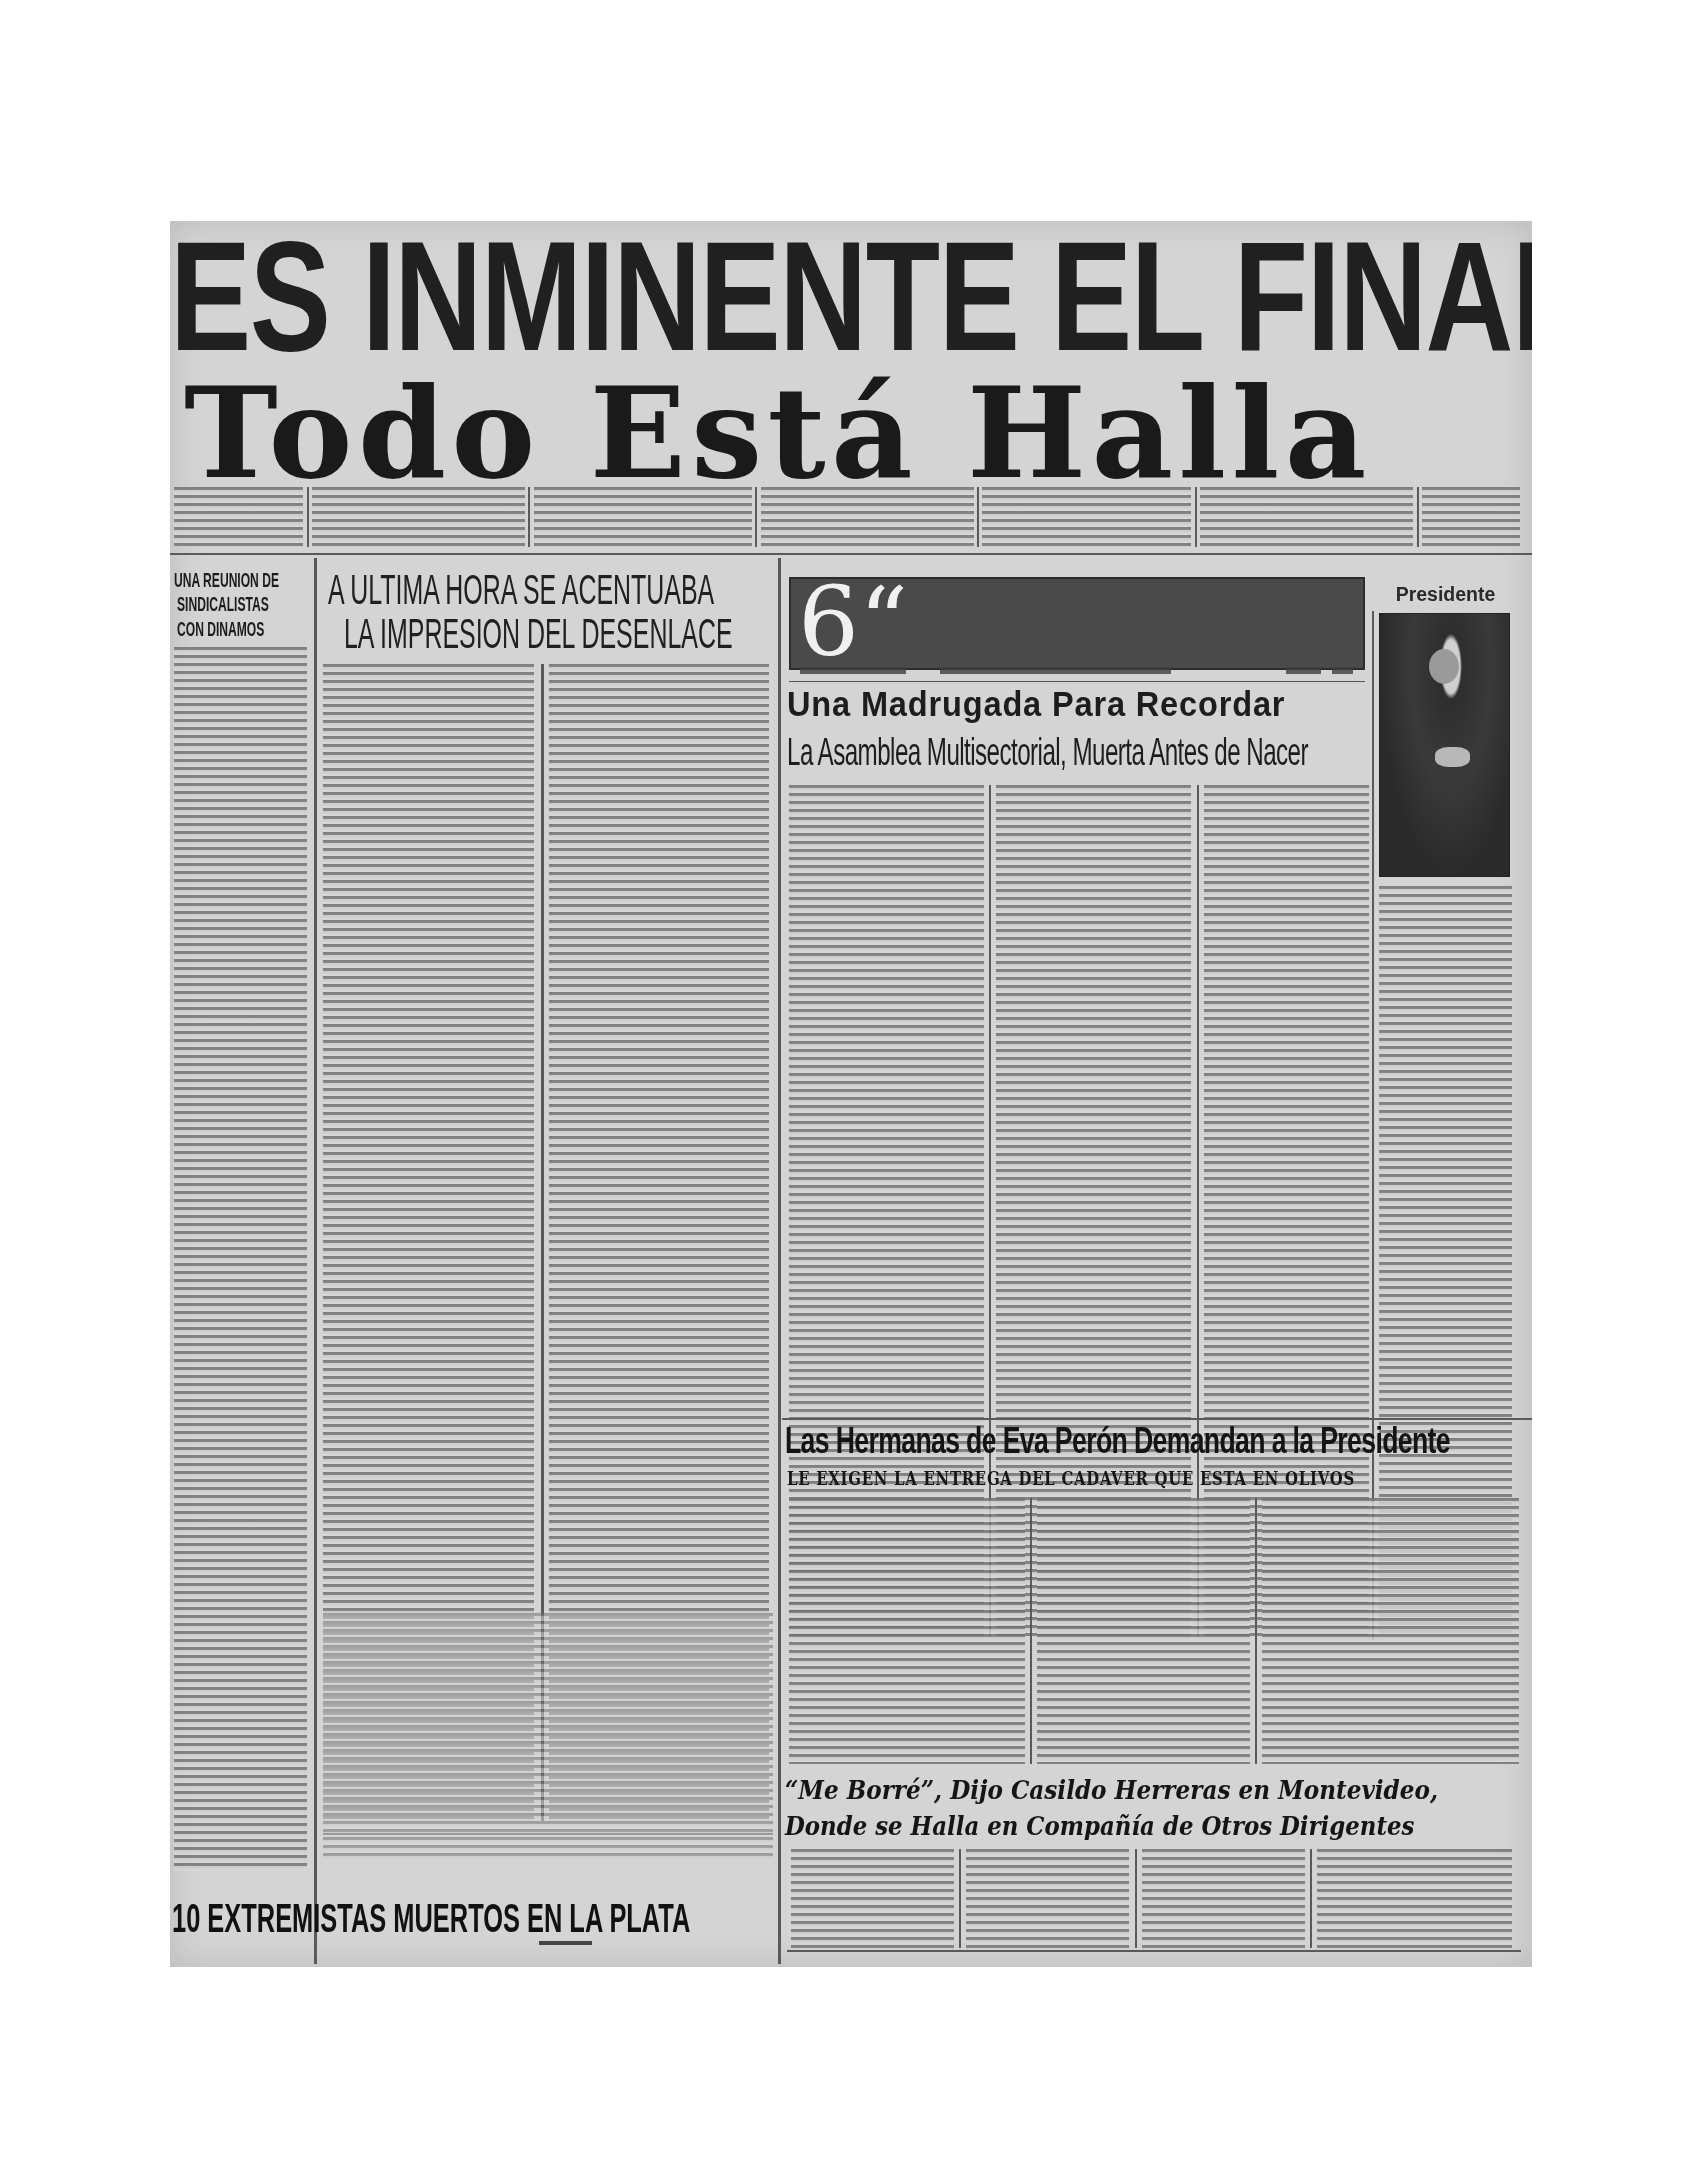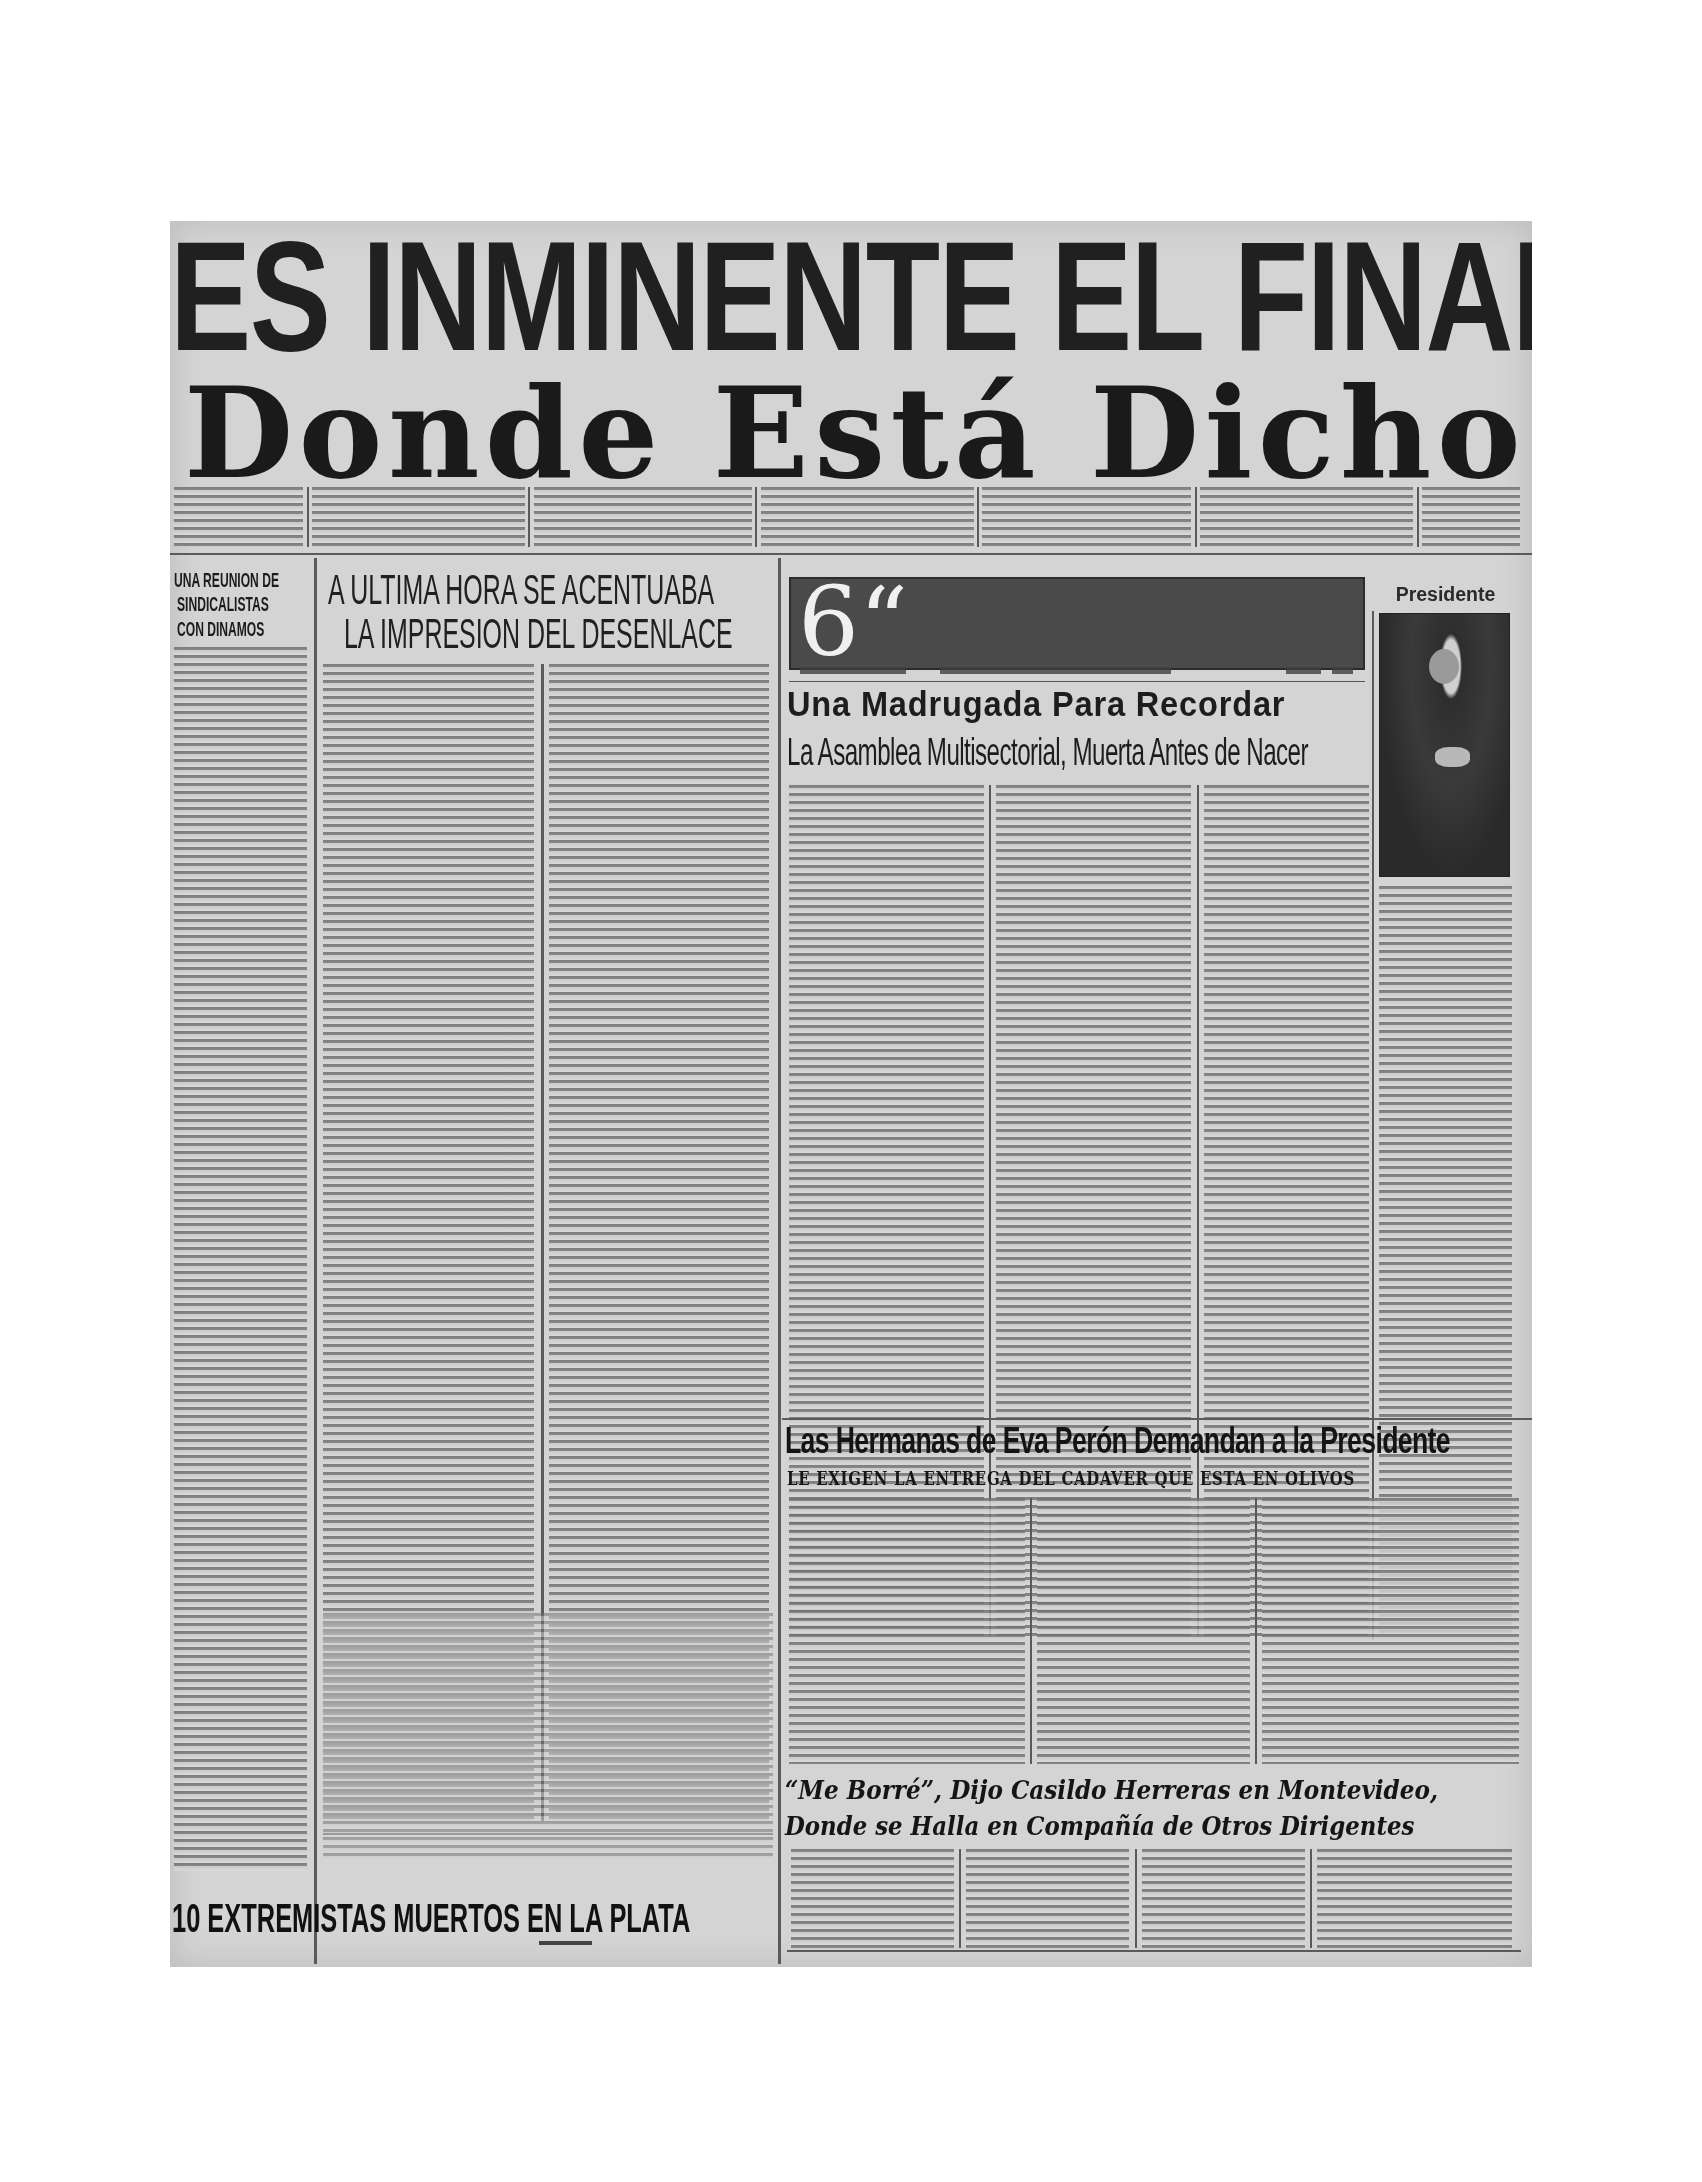--- a/index.html
+++ b/index.html
@@ -33,21 +33,21 @@
   .photo-hand { position:absolute; left:55px; top:133px; width:35px; height:19.5px; border-radius:40%; background:#b8b8b8; }
   .caption { position:absolute; left:1209px; top:362px; width:133px; text-align:center; font-family:"Liberation Sans", sans-serif; font-weight:bold; font-size:19.5px; color:#2a2a2a; }
 </style>
 </head>
 <body>
 
 <div class="paper">
 
   <div class="abs h1" style="left:0px; top:-3.5px; font-size:156px; line-height:1; transform:scaleX(0.78) scaleY(1.0); color:#202020;">ES INMINENTE EL FINAL</div>
 
-  <div class="abs h-serif" style="left:14px; top:149px; font-size:126px; line-height:1; transform:scaleX(1.0); letter-spacing:5.3px; color:#1a1a1a;">Donde Está Dicho</div>
+  <div class="abs h-serif" style="left:14px; top:149px; font-size:126px; line-height:1; transform:scaleX(1.0); letter-spacing:5.3px; color:#1a1a1a;">Todo Está Halla</div>
 
   <div>
     <div class="txt" style="left:3.5px; top:266px; width:129px; height:60px;"></div>
     <div class="vrule" style="left:137px; top:266px; height:60px; width:1.8px;"></div>
     <div class="txt" style="left:142px; top:266px; width:213px; height:60px;"></div>
     <div class="vrule" style="left:358px; top:266px; height:60px; width:1.8px;"></div>
     <div class="txt" style="left:364px; top:266px; width:218px; height:60px;"></div>
     <div class="vrule" style="left:585px; top:266px; height:60px; width:1.8px;"></div>
     <div class="txt" style="left:591px; top:266px; width:213px; height:60px;"></div>
     <div class="vrule" style="left:807px; top:266px; height:60px; width:1.8px;"></div>

